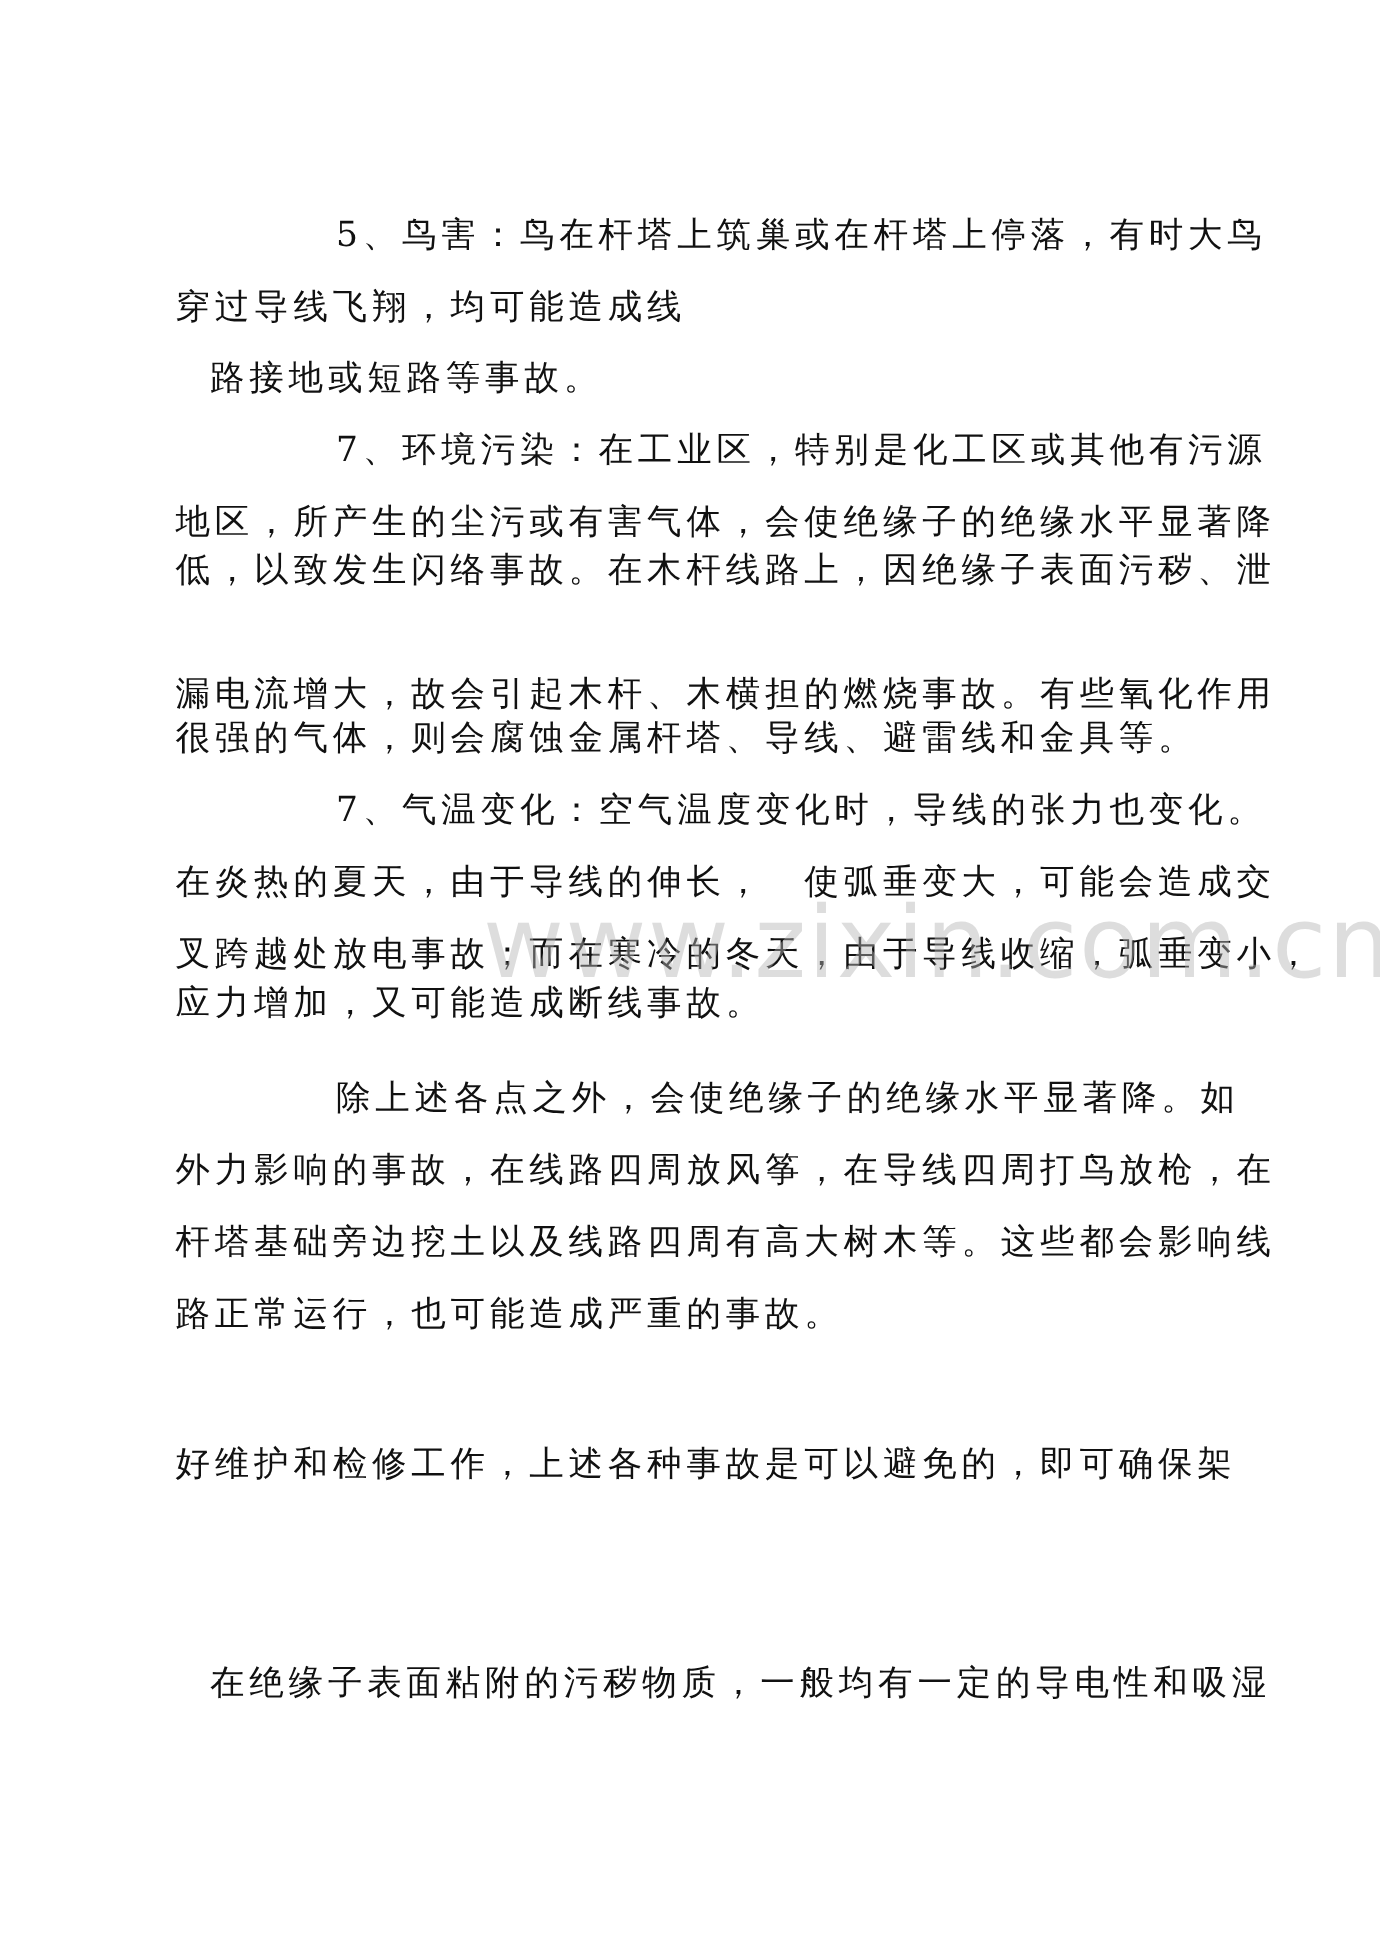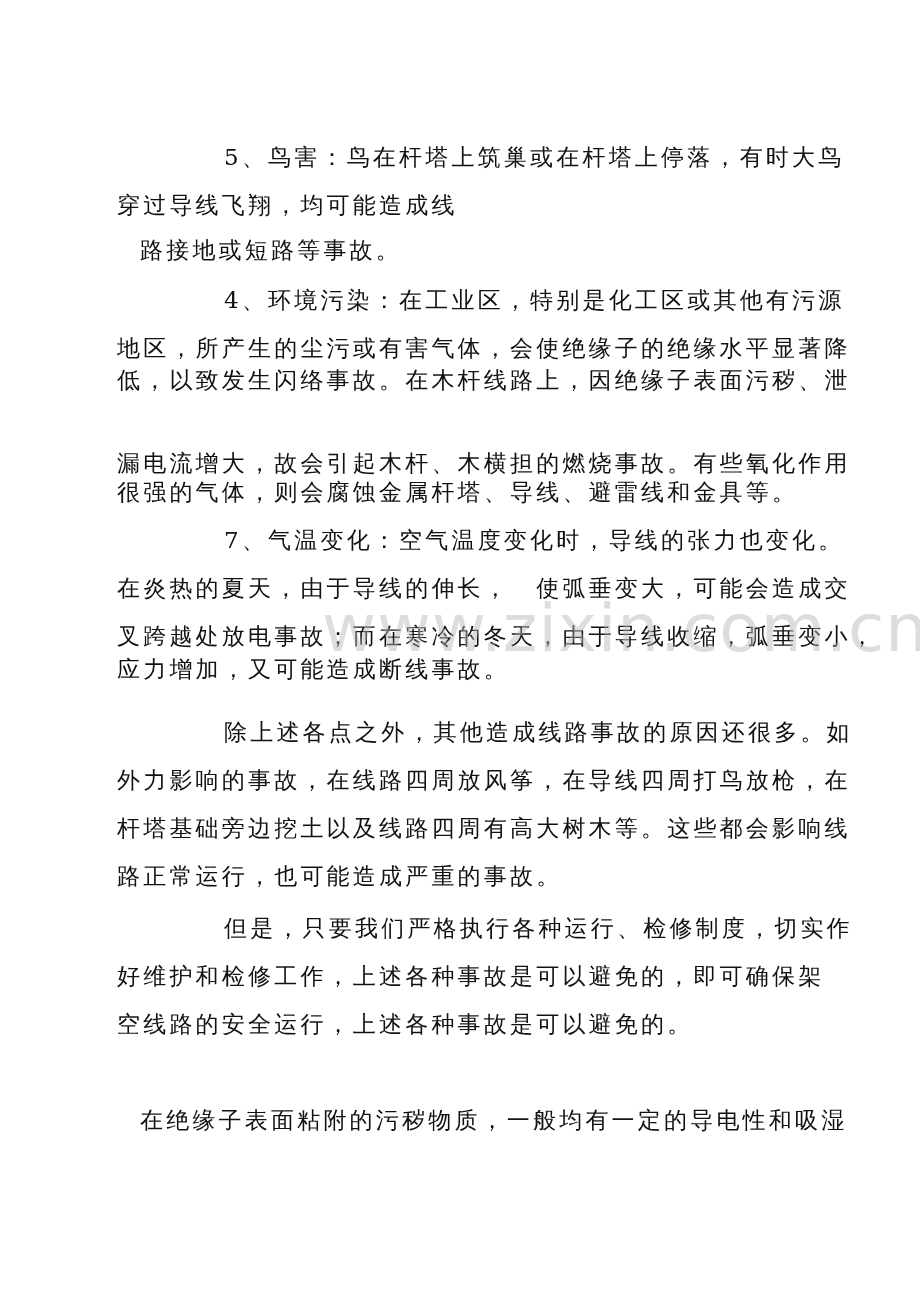--- a/index.html
+++ b/index.html
@@ -8,52 +8,50 @@
     font-family: "DejaVu Serif", "Liberation Serif", serif;
     color: #111111;
   }
   .page { position: absolute; left: 0; top: 0; width: 920px; height: 1302px; }
   .line {
     position: absolute; left: 117px; width: 690px;
     font-size: 23px; line-height: 28px; height: 28px;
     white-space: nowrap; letter-spacing: 3.2px;
   }
   .ind { left: 224px; }
-  .ind2 { left: 140px; font-family: Liberation Mono, monospace; }
+  .ind2 { left: 140px; }
   .watermark {
     position: absolute; left: 322px; top: 596px;
     font-family: "DejaVu Sans", "Liberation Sans", sans-serif;
     font-size: 66px; line-height: 66px; color: rgba(180,180,180,0.45);
     letter-spacing: 1px; pointer-events: none;
   }
 </style>
 </head>
 <body>
 
 <div class="page">
   <div class="line ind" style="top:143px">5、鸟害：鸟在杆塔上筑巢或在杆塔上停落，有时大鸟</div>
   <div class="line" style="top:191px">穿过导线飞翔，均可能造成线</div>
   <div class="line ind2" style="top:238px">路接地或短路等事故。</div>
 
-  <div class="line ind" style="top:286px">4、环境污染：在工业区，特别是化工区或其他有污源</div>
+  <div class="line ind" style="top:286px">7、环境污染：在工业区，特别是化工区或其他有污源</div>
   <div class="line" style="top:334px">地区，所产生的尘污或有害气体，会使绝缘子的绝缘水平显著降</div>
   <div class="line" style="top:366px">低，以致发生闪络事故。在木杆线路上，因绝缘子表面污秽、泄</div>
   <div class="line" style="top:449px">漏电流增大，故会引起木杆、木横担的燃烧事故。有些氧化作用</div>
   <div class="line" style="top:478px">很强的气体，则会腐蚀金属杆塔、导线、避雷线和金具等。</div>
 
   <div class="line ind" style="top:526px">7、气温变化：空气温度变化时，导线的张力也变化。</div>
   <div class="line" style="top:574px">在炎热的夏天，由于导线的伸长，　使弧垂变大，可能会造成交</div>
   <div class="line" style="top:622px">叉跨越处放电事故；而在寒冷的冬天，由于导线收缩，弧垂变小，</div>
   <div class="line" style="top:655px">应力增加，又可能造成断线事故。</div>
 
-  <div class="line ind" style="top:718px">除上述各点之外，其他造成线路事故的原因还很多。如</div>
+  <div class="line ind" style="top:718px">除上述各点之外，会使绝缘子的绝缘水平显著降。如</div>
   <div class="line" style="top:766px">外力影响的事故，在线路四周放风筝，在导线四周打鸟放枪，在</div>
   <div class="line" style="top:814px">杆塔基础旁边挖土以及线路四周有高大树木等。这些都会影响线</div>
   <div class="line" style="top:862px">路正常运行，也可能造成严重的事故。</div>
 
-  <div class="line ind" style="top:914px">但是，只要我们严格执行各种运行、检修制度，切实作</div>
   <div class="line" style="top:962px">好维护和检修工作，上述各种事故是可以避免的，即可确保架</div>
-  <div class="line" style="top:1010px">空线路的安全运行，上述各种事故是可以避免的。</div>
 
   <div class="line ind2" style="top:1108px">在绝缘子表面粘附的污秽物质，一般均有一定的导电性和吸湿</div>
 
   <div class="watermark">www.zixin.com.cn</div>
 </div>
 
 </body></html>

